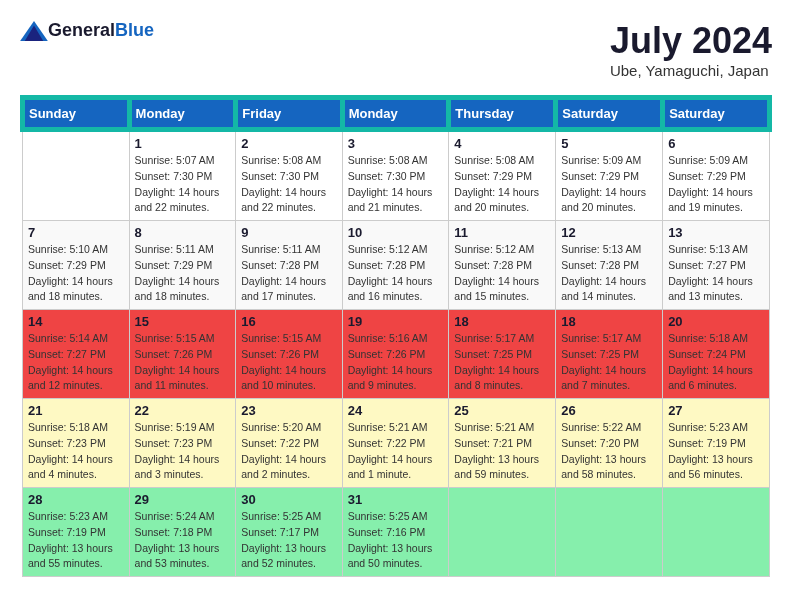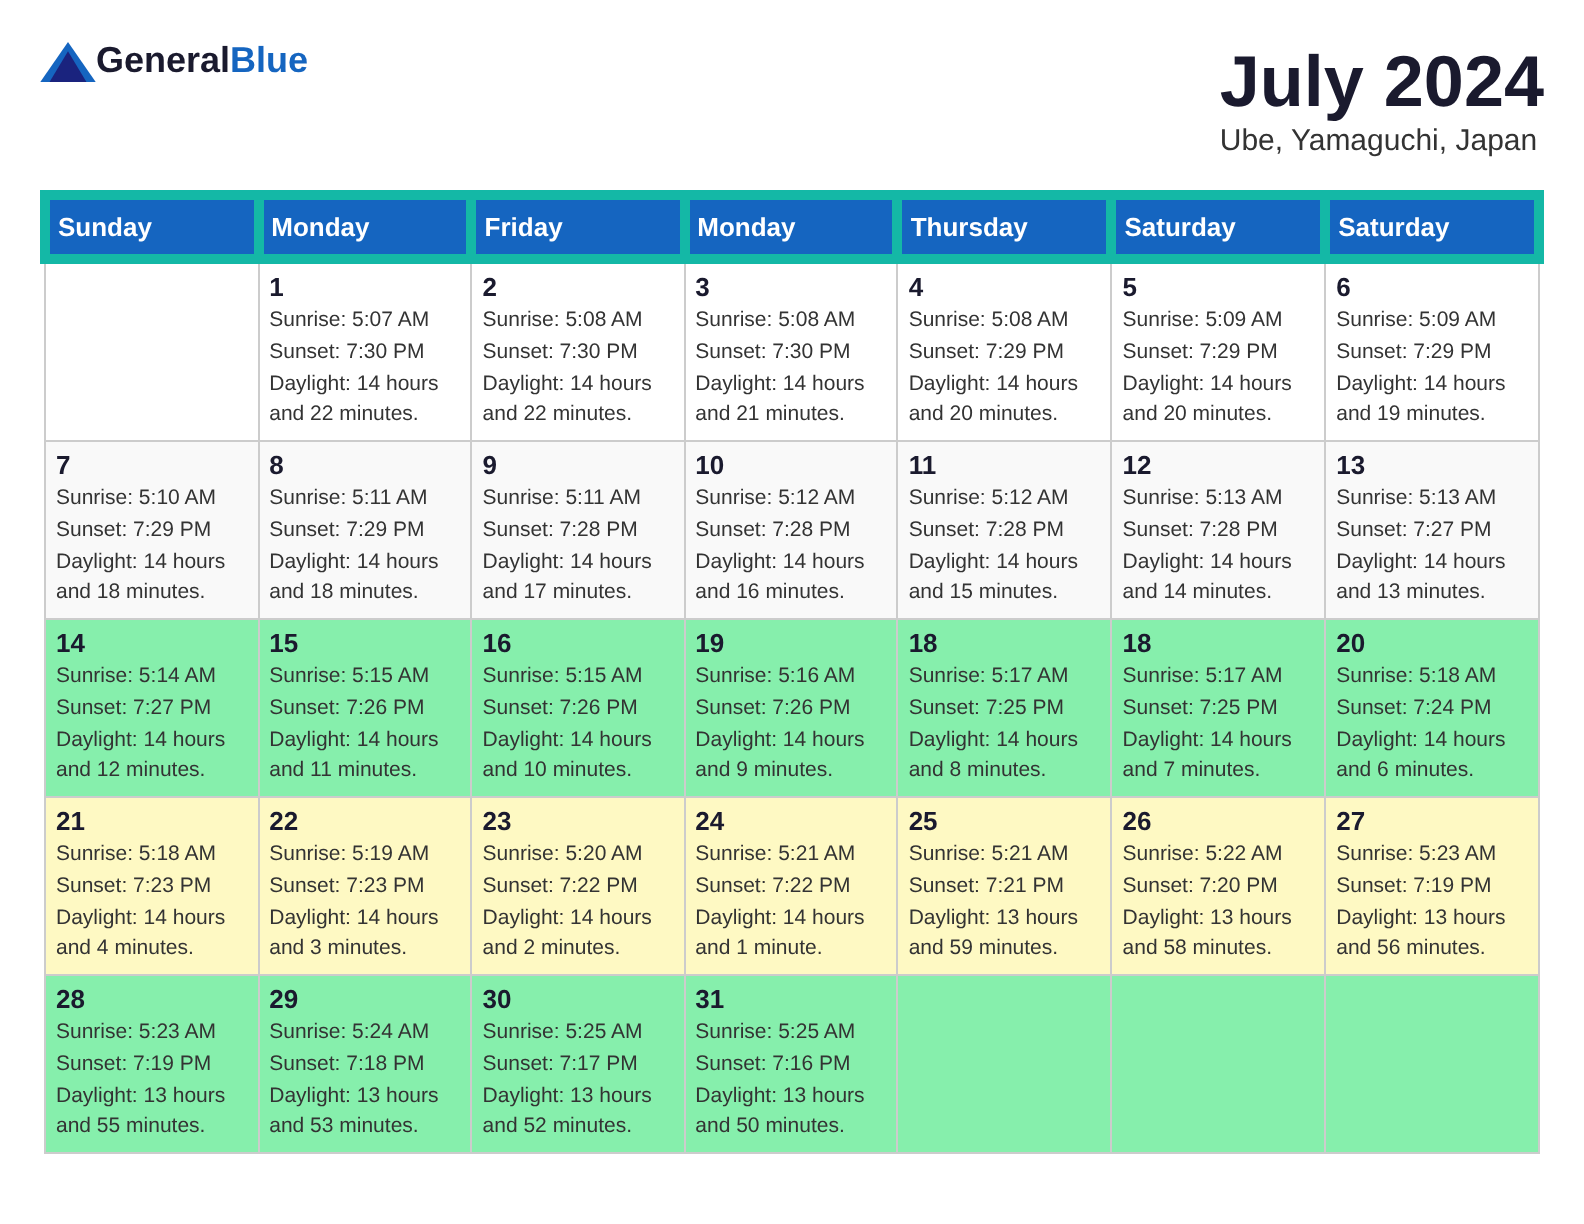--- a/index.html
+++ b/index.html
@@ -153,21 +153,21 @@
         </td>
         <td>
           <span class="day-number">12</span>
           <div class="day-info">Sunrise: 5:13 AM<br>Sunset: 7:28 PM<br>Daylight: 14 hours<br>and 14 minutes.</div>
         </td>
         <td>
           <span class="day-number">13</span>
           <div class="day-info">Sunrise: 5:13 AM<br>Sunset: 7:27 PM<br>Daylight: 14 hours<br>and 13 minutes.</div>
         </td>
       </tr>
-      <tr style="background: #86efac;">
+      <tr style="background: #ef4444;">
         <td>
           <span class="day-number">14</span>
           <div class="day-info">Sunrise: 5:14 AM<br>Sunset: 7:27 PM<br>Daylight: 14 hours<br>and 12 minutes.</div>
         </td>
         <td>
           <span class="day-number">15</span>
           <div class="day-info">Sunrise: 5:15 AM<br>Sunset: 7:26 PM<br>Daylight: 14 hours<br>and 11 minutes.</div>
         </td>
         <td>
           <span class="day-number">16</span>

